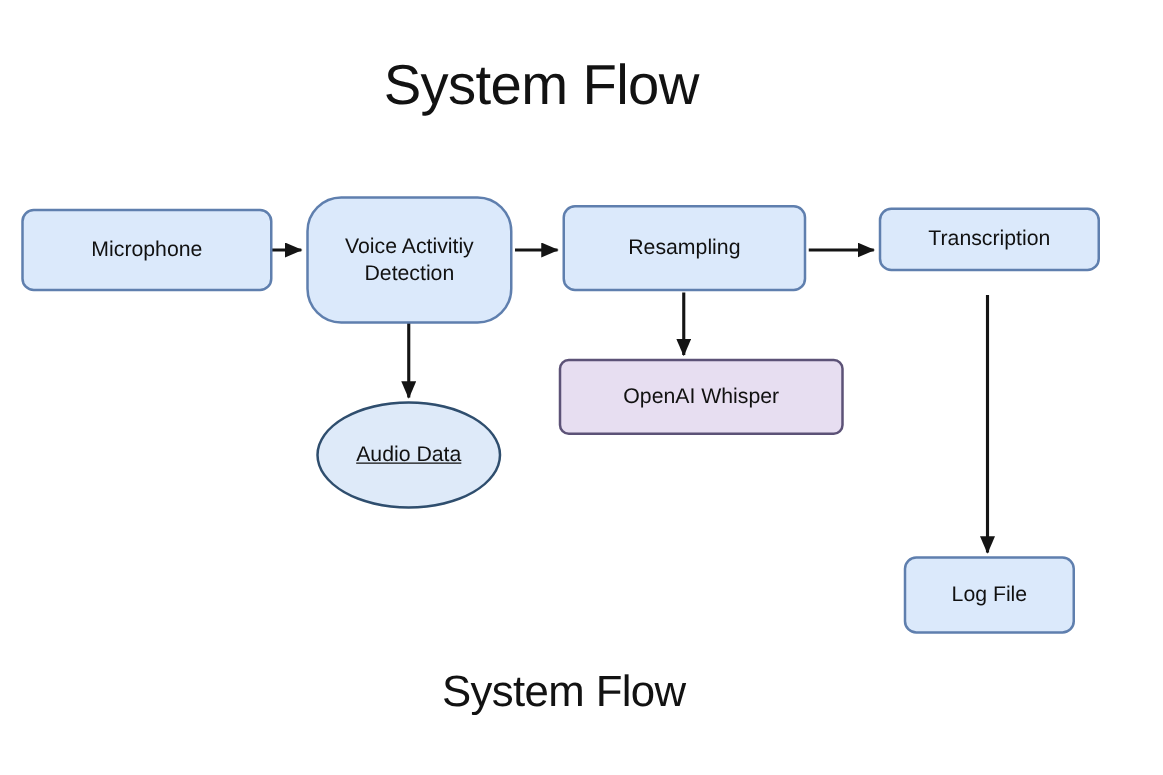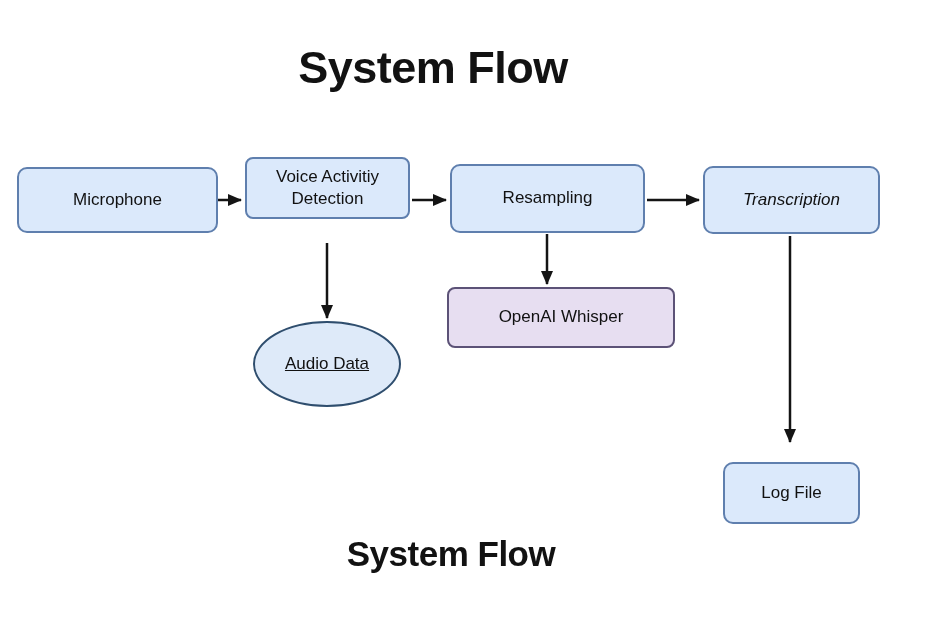--- a/index.html
+++ b/index.html
@@ -16,21 +16,21 @@
   }
   .edges-layer {
     position: absolute;
     left: 0; top: 0;
     width: 930px; height: 620px;
     pointer-events: none;
   }
   .title {
     position: absolute;
     transform: translateX(-50%);
-    font-weight: 700;
+    font-weight: 400;
     color: var(--title, #121212);
     white-space: nowrap;
     letter-spacing: -0.5px;
     text-align: center;
   }
   .title-top   { top: 42px;  left: 433px; font-size: 45px; }
   .title-bottom{ top: 534px; left: 451px; font-size: 35px; }
 
   .node {
     position: absolute;
@@ -53,26 +53,26 @@
     background: var(--node_fill_purple, #e7def1);
     border: 2px solid var(--node_border_purple, #5c5277);
     border-radius: 8px;
   }
   .ellipse {
     background: var(--ellipse_fill, #deeaf9);
     border: 2px solid var(--ellipse_border, #2f4e6e);
     border-radius: 50%;
   }
   #node-microphone    { left: 17px;  top: 167px; width: 201px; height: 66px; }
-  #node-vad           { left: 245px; top: 157px; width: 165px; height: 62px; border-radius: 8px; }
+  #node-vad           { left: 245px; top: 157px; width: 165px; height: 102px; border-radius: 28px; }
   #node-resampling    { left: 450px; top: 164px; width: 195px; height: 69px; }
-  #node-transcription { left: 703px; top: 166px; width: 177px; height: 68px; font-style: italic; }
+  #node-transcription { left: 703px; top: 166px; width: 177px; height: 51px; }
   #node-whisper       { left: 447px; top: 287px; width: 228px; height: 61px; }
   #node-audio-data    { left: 253px; top: 321px; width: 148px; height: 86px; text-decoration: underline; }
-  #node-log-file      { left: 723px; top: 462px; width: 137px; height: 62px; align-items: center; }
+  #node-log-file      { left: 723px; top: 445px; width: 137px; height: 62px; align-items: center; }
 </style>
 </head>
 <body>
 
 <div class="canvas">
 
   <div class="title title-top">System Flow</div>
 
   <svg class="edges-layer" width="930" height="620" viewBox="0 0 930 620" xmlns="http://www.w3.org/2000/svg">
     <defs>

